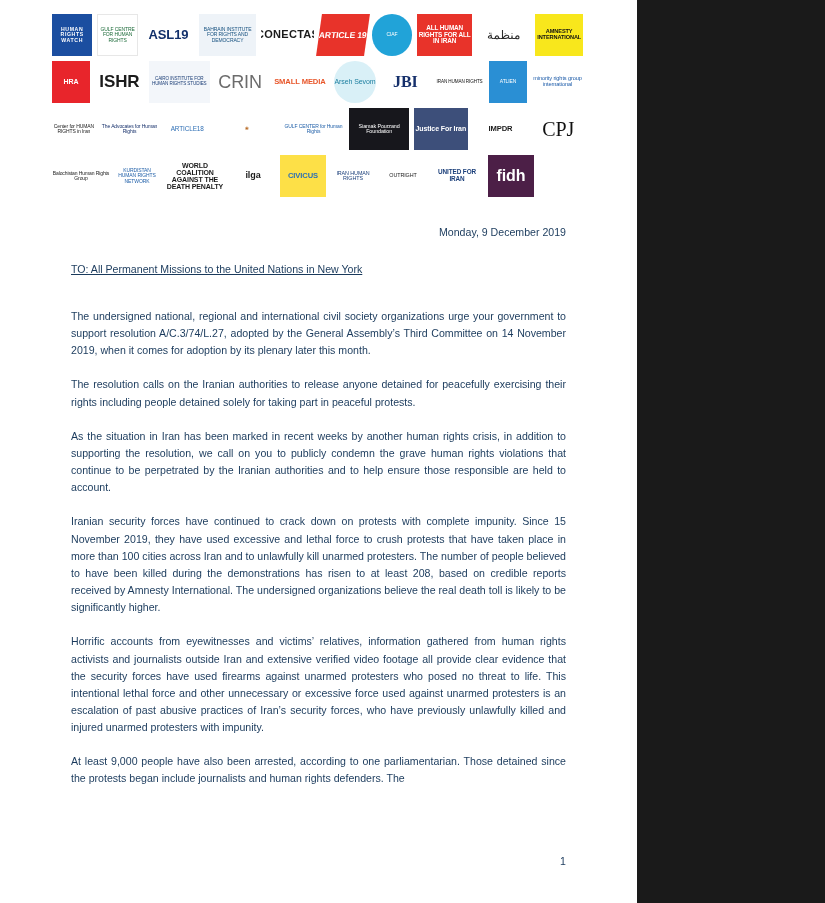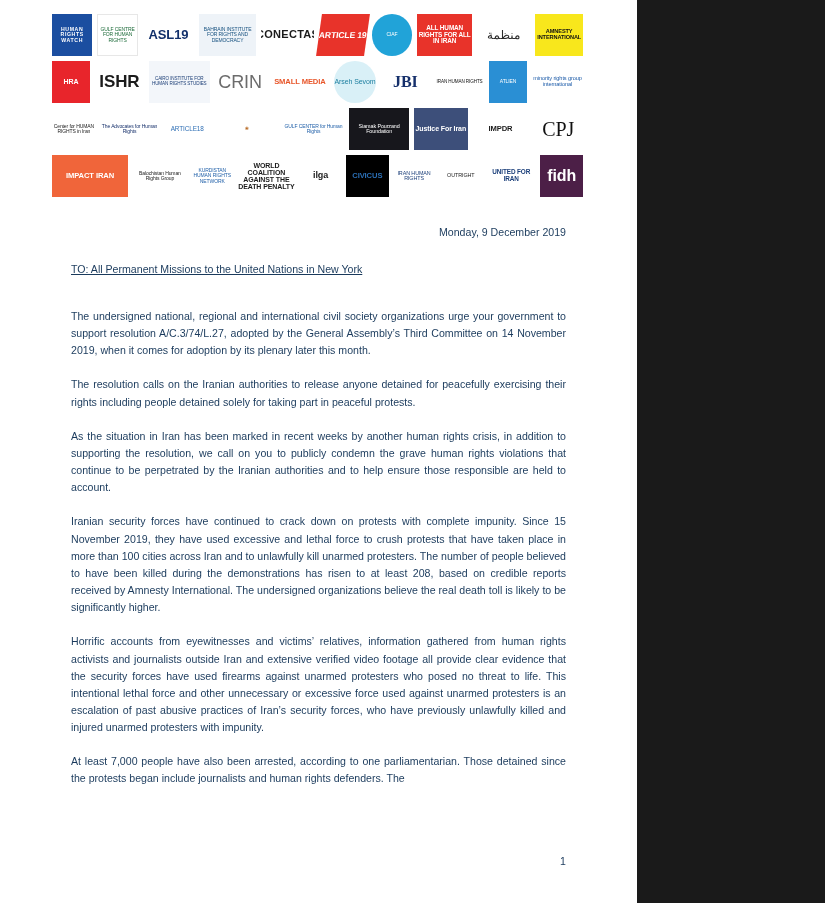--- a/index.html
+++ b/index.html
@@ -88,21 +88,21 @@
   .lg-siamak   { width: 60px; background:#17171c; color:#fff; font-size:5.4px; }
   .lg-justice  { width: 54px; background:#3d4f7a; color:#fff; font-size:7px; font-weight:bold; }
   .lg-impdr    { width: 56px; background:#fff; color:#1b1b1b; font-size:7.6px; font-weight:bold; }
   .lg-cpj      { width: 50px; background:#fff; color:#111; font-size:20px; font-family:"Liberation Serif", serif; }
 
   .lg-impact   { width: 82px; background:#f0653a; color:#fff; font-size:7.6px; font-weight:bold; }
   .lg-baloch   { width: 58px; background:#fff; color:#1b1b1b; font-size:5px; }
   .lg-kurd     { width: 44px; background:#fff; color:#1f5fa8; font-size:5px; }
   .lg-worldco  { width: 62px; background:#fff; color:#1b1b1b; font-size:7px; font-weight:bold; }
   .lg-ilga     { width: 44px; background:#fff; color:#1b1b1b; font-size:9px; font-weight:bold; }
-  .lg-civicus  { width: 46px; background:#000000; color:#2b6fb5; font-size:7.6px; font-weight:bold; }
+  .lg-civicus  { width: 46px; background:#fde047; color:#2b6fb5; font-size:7.6px; font-weight:bold; }
   .lg-iranhr   { width: 44px; background:#fff; color:#1b3f7a; font-size:5.4px; }
   .lg-outright { width: 46px; background:#fff; color:#1b1b1b; font-size:5.4px; }
   .lg-unitediran { width: 52px; background:#fff; color:#1b3f7a; font-size:6.4px; font-weight:bold; }
   .lg-fidh     { width: 46px; background:#4c1f47; color:#fff; font-size:16px; font-weight:bold; }
 
   
   .date-line {
     position: absolute;
     left: 0;
     top: 226px;
@@ -180,21 +180,20 @@
         <div class="logo lg-advocates">The Advocates for Human Rights</div>
         <div class="logo lg-art18">ARTICLE18</div>
         <div class="logo lg-colour">❀</div>
         <div class="logo lg-gulf">GULF CENTER for Human Rights</div>
         <div class="logo lg-siamak">Siamak Pourzand Foundation</div>
         <div class="logo lg-justice">Justice For Iran</div>
         <div class="logo lg-impdr">IMPDR</div>
         <div class="logo lg-cpj">CPJ</div>
       </div>
     <div class="logo-row">
-        <div class="logo lg-impact">IMPACT IRAN</div>
         <div class="logo lg-baloch">Balochistan Human Rights Group</div>
         <div class="logo lg-kurd">KURDISTAN HUMAN RIGHTS NETWORK</div>
         <div class="logo lg-worldco">WORLD COALITION AGAINST THE DEATH PENALTY</div>
         <div class="logo lg-ilga">ilga</div>
         <div class="logo lg-civicus">CIVICUS</div>
         <div class="logo lg-iranhr">IRAN HUMAN RIGHTS</div>
         <div class="logo lg-outright">OUTRIGHT</div>
         <div class="logo lg-unitediran">UNITED FOR IRAN</div>
         <div class="logo lg-fidh">fidh</div>
       </div>
@@ -203,21 +202,21 @@
   <div class="date-line">Monday, 9 December 2019</div>
 
   <div class="body-wrap">
     <div class="addr">TO: All Permanent Missions to the United Nations in New York</div>
     <div id="paras">
         <p class="para">The undersigned national, regional and international civil society organizations urge your government to support resolution A/C.3/74/L.27, adopted by the General Assembly’s Third Committee on 14 November 2019, when it comes for adoption by its plenary later this month.</p>
         <p class="para">The resolution calls on the Iranian authorities to release anyone detained for peacefully exercising their rights including people detained solely for taking part in peaceful protests.</p>
         <p class="para">As the situation in Iran has been marked in recent weeks by another human rights crisis, in addition to supporting the resolution, we call on you to publicly condemn the grave human rights violations that continue to be perpetrated by the Iranian authorities and to help ensure those responsible are held to account.</p>
         <p class="para">Iranian security forces have continued to crack down on protests with complete impunity. Since 15 November 2019, they have used excessive and lethal force to crush protests that have taken place in more than 100 cities across Iran and to unlawfully kill unarmed protesters. The number of people believed to have been killed during the demonstrations has risen to at least 208, based on credible reports received by Amnesty International. The undersigned organizations believe the real death toll is likely to be significantly higher.</p>
         <p class="para">Horrific accounts from eyewitnesses and victims’ relatives, information gathered from human rights activists and journalists outside Iran and extensive verified video footage all provide clear evidence that the security forces have used firearms against unarmed protesters who posed no threat to life. This intentional lethal force and other unnecessary or excessive force used against unarmed protesters is an escalation of past abusive practices of Iran’s security forces, who have previously unlawfully killed and injured unarmed protesters with impunity.</p>
-        <p class="para">At least 7,000 people have also been arrested, according to one parliamentarian. Those detained since the protests began include journalists and human rights defenders. The</p>
+        <p class="para">At least 9,000 people have also been arrested, according to one parliamentarian. Those detained since the protests began include journalists and human rights defenders. The</p>
       </div>
   </div>
 
   <div class="page-num">1</div>
 </div>
 
 <div id="dark-pane">
   
 </div>
 

